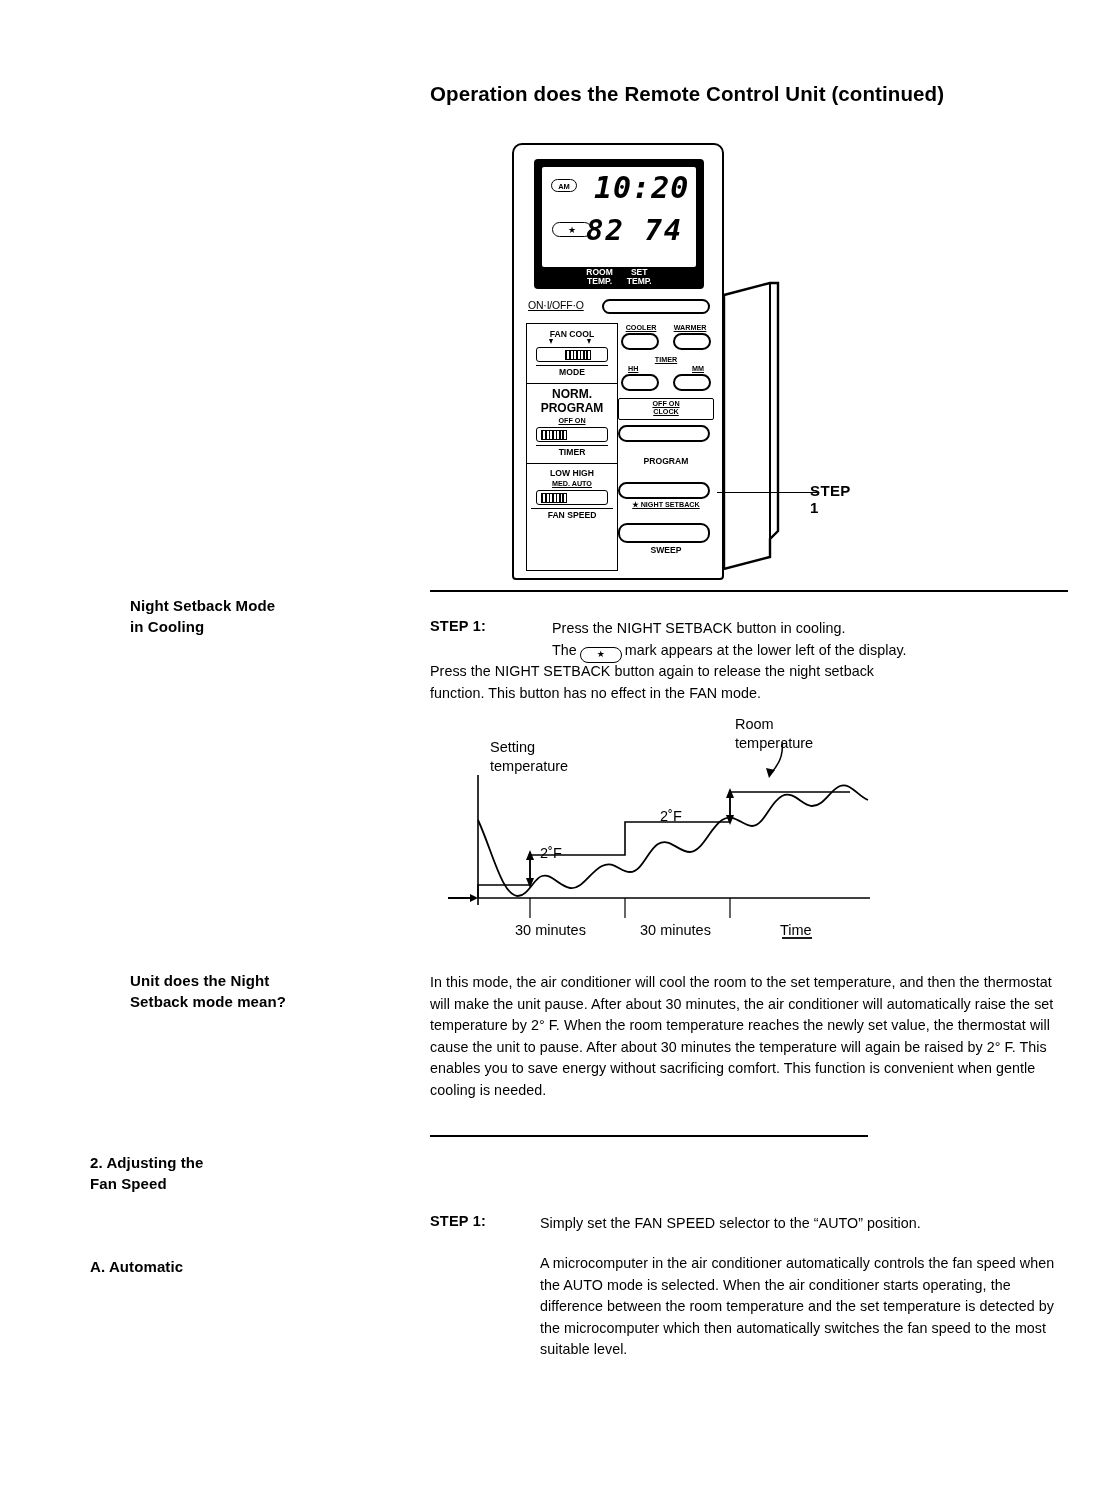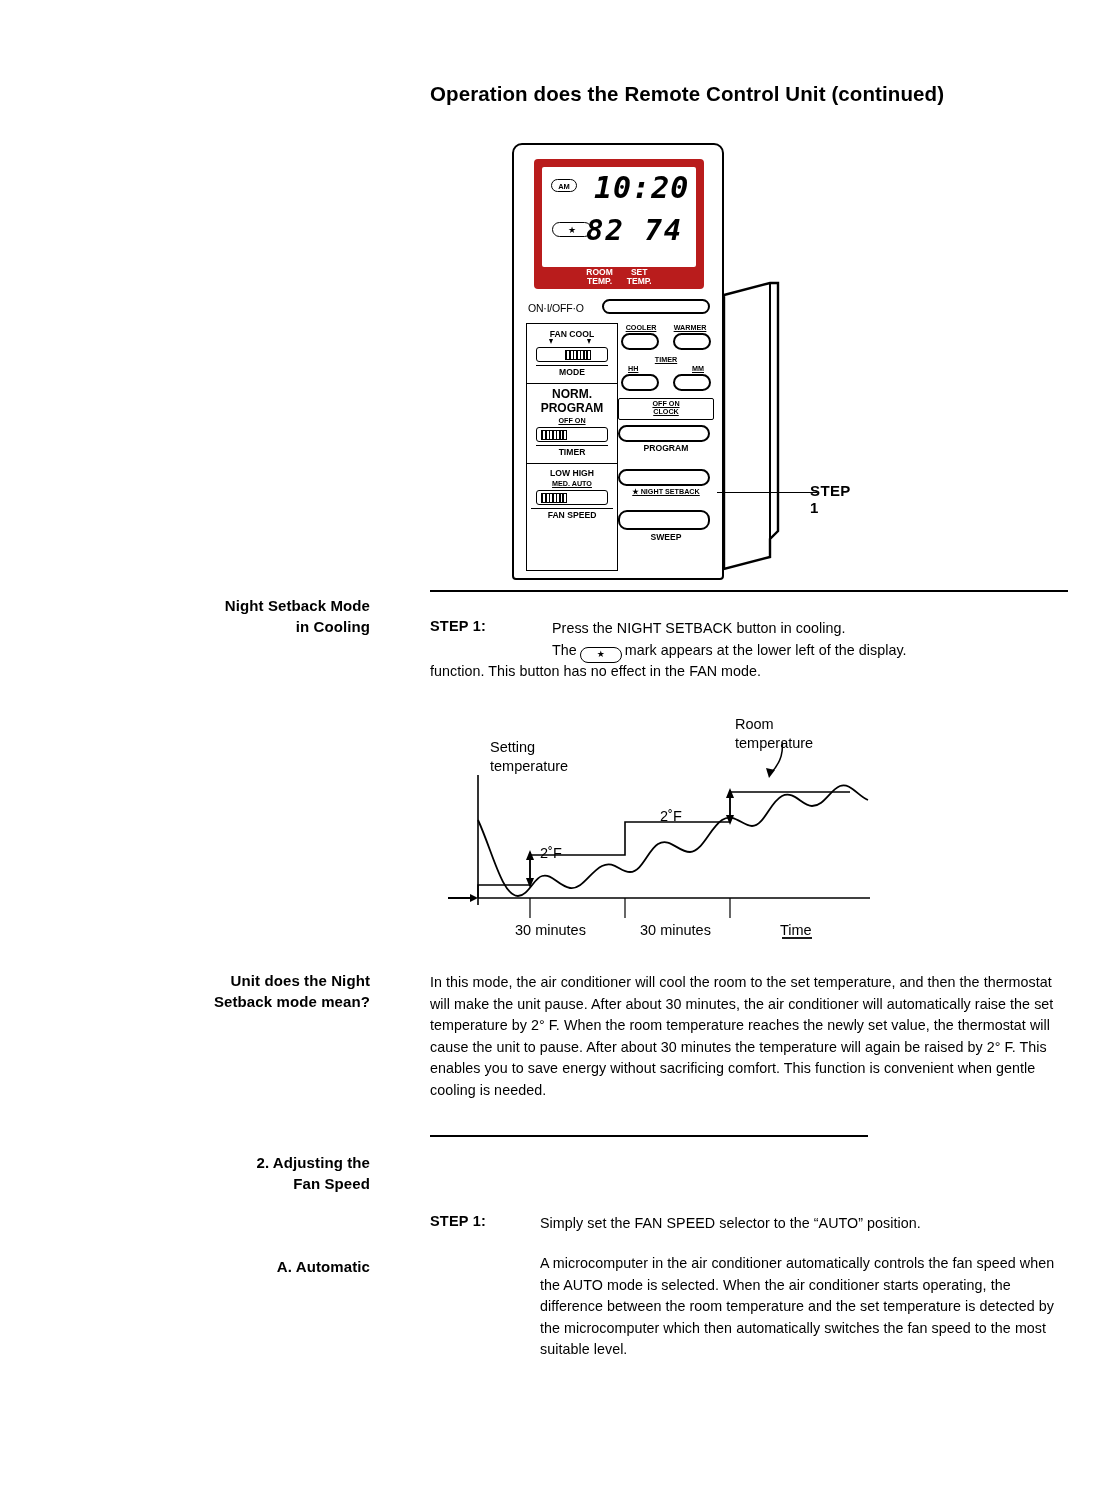--- a/index.html
+++ b/index.html
@@ -50,21 +50,21 @@
     border-radius: 10px 10px 4px 4px;
     box-sizing: border-box;
     background: #fff;
   }
   .lcd-outer {
     position: absolute;
     left: 20px;
     top: 14px;
     width: 170px;
     height: 130px;
-    background: #b91c1c;
+    background: #000000;
     border-radius: 4px;
   }
   .lcd-inner {
     position: absolute;
     left: 8px;
     top: 8px;
     width: 154px;
     height: 100px;
     background: #fff;
     border-radius: 2px;
@@ -132,22 +132,23 @@
     text-align: center;
   }
   .lcd-label-row span { display: block; }
 
   .onoff-row {
     position: absolute;
     left: 14px;
     top: 154px;
     width: 186px;
     display: flex;
-    align-items: flex-end;
+    align-items: flex-start;
     gap: 18px;
+    text-decoration: underline;
   }
   .onoff-text { font-size: 10.5px; letter-spacing: -0.2px; }
   .onoff-btn {
     width: 108px;
     height: 15px;
     border: 2px solid #000;
     border-radius: 9px;
     box-sizing: border-box;
   }
 
@@ -245,21 +246,20 @@
 
   
   .hr-main {
     position: absolute;
     border-top: 2.2px solid #000;
   }
 
   
   .side-head {
     position: absolute;
-    text-align: right;
     font-size: 15px;
     font-weight: bold;
     line-height: 21px;
     letter-spacing: 0.1px;
   }
   .step-label {
     position: absolute;
     font-size: 14.5px;
     font-weight: bold;
     letter-spacing: 0.2px;
@@ -409,21 +409,21 @@
           <div class="btn-oval" style="width:38px;"></div>
           <div class="btn-oval" style="width:38px;"></div>
         </div>
 
         <div style="margin-top:7px;border:1.8px solid #000;border-radius:2px;height:20px;position:relative;">
           <div class="lbl-sm" style="position:absolute;top:0;left:0;width:100%;">OFF    ON</div>
           <div class="lbl-sm" style="position:absolute;top:8px;left:0;width:100%;">CLOCK</div>
         </div>
 
         <div class="btn-oval wide" style="margin-top:5px;"></div>
-        <div class="lbl" style="margin-top:1px;">PROGRAM</div>
+        <div class="lbl" style="margin-top:14px;">PROGRAM</div>
 
         <div class="btn-oval wide" style="margin-top:16px;"></div>
         <div class="lbl-sm" style="margin-top:1px;">★ NIGHT SETBACK</div>
 
         <div class="btn-oval wide" style="margin-top:14px;height:20px;"></div>
         <div class="lbl" style="margin-top:2px;">SWEEP</div>
       </div>
     </div>
 
     <div class="step1-line"></div>
@@ -440,20 +440,21 @@
   <div class="step-label" style="left:430px; top:618px;">STEP 1:</div>
 
   <div class="body-text" style="left:552px; top:618px; width:500px;">
     <div>Press the NIGHT SETBACK button in cooling.</div>
     <div>
       <span>The</span><span class="mini-pill">★</span><span>mark appears at the lower left of the display.</span>
     </div>
   </div>
 
   <div class="body-text" style="left:430px; top:661px; width:630px;">
+    <div>Press the NIGHT SETBACK button again to release the night setback</div>
     <div>function. This button has no effect in the FAN mode.</div>
   </div>
 
   <div class="graph">
     <div class="graph-label" style="left:60px; top:38px;">
       <div>Setting</div>
       <div>temperature</div>
     </div>
     <div class="graph-label" style="left:305px; top:15px;">
       <div>Room</div>

